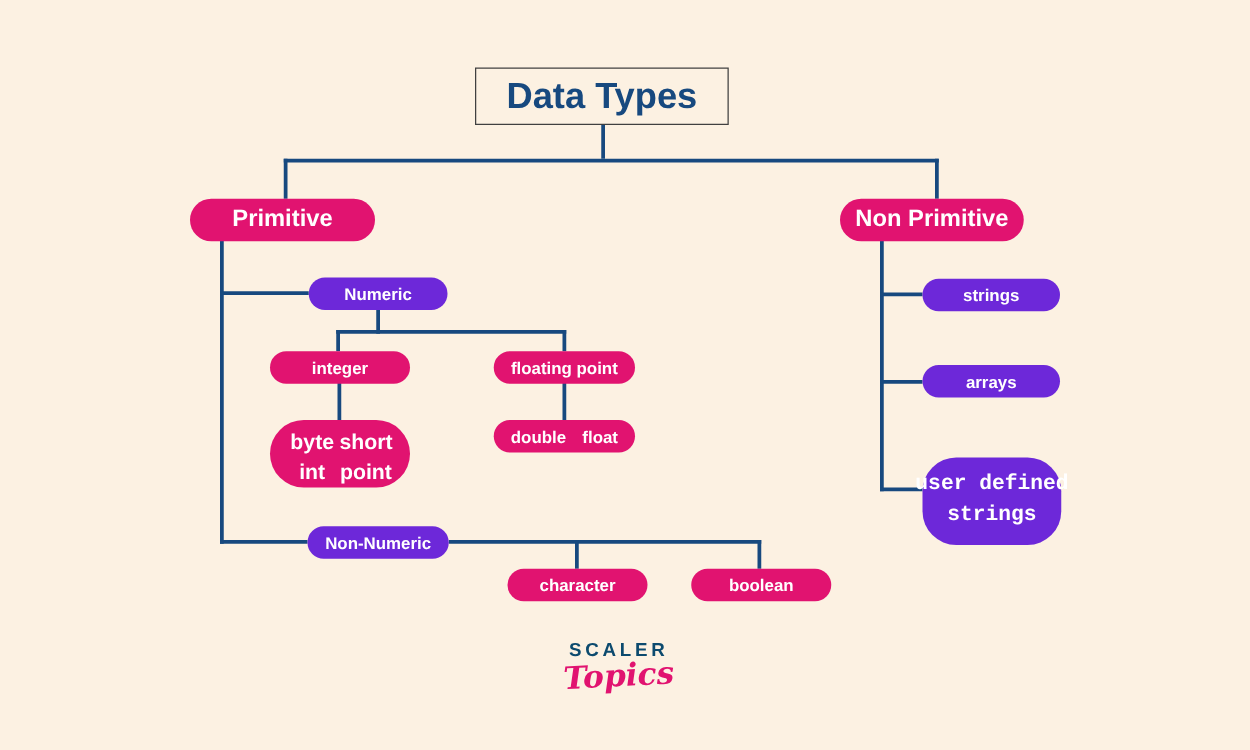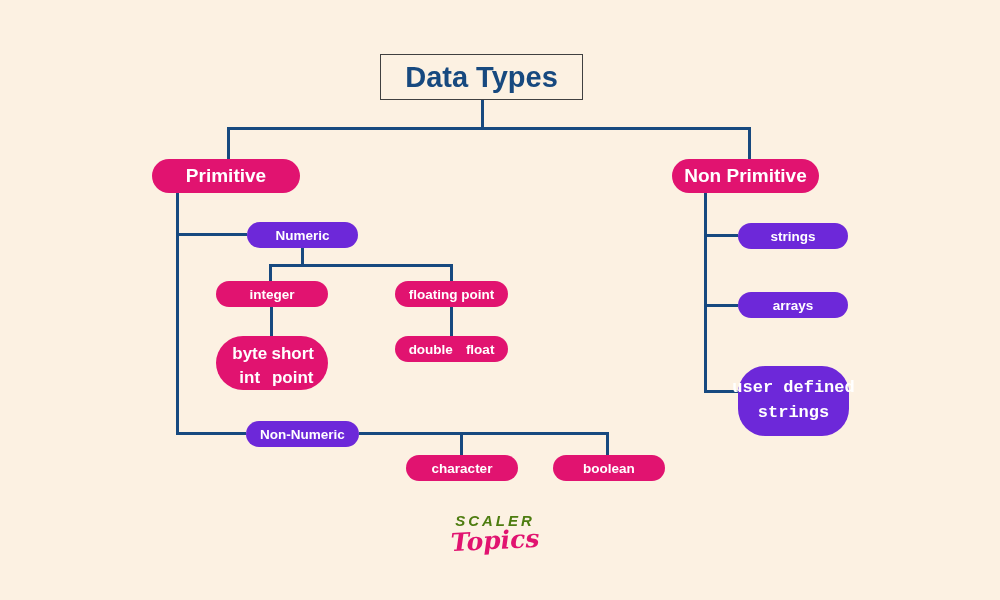--- a/index.html
+++ b/index.html
@@ -61,24 +61,23 @@
     align-items:center;justify-items:center;
   }
   .pair{display:flex;gap:13px;}
   
   .logo{
     position:absolute;
     left:425px;top:512px;width:140px;
     text-align:center;
   }
   .logo .brand{
-    color:#4d7c0f;
+    color:#0c4a6e;
     font-size:15px;font-weight:bold;
     letter-spacing:3px;
-    font-style:italic;
   }
   .logo .product{
     color:#E11370;
     font-family:"DejaVu Serif","Liberation Serif",serif;
     font-style:italic;font-weight:bold;
     font-size:25px;
     margin-top:-3px;
     transform:rotate(-3deg);
   }
 </style>

